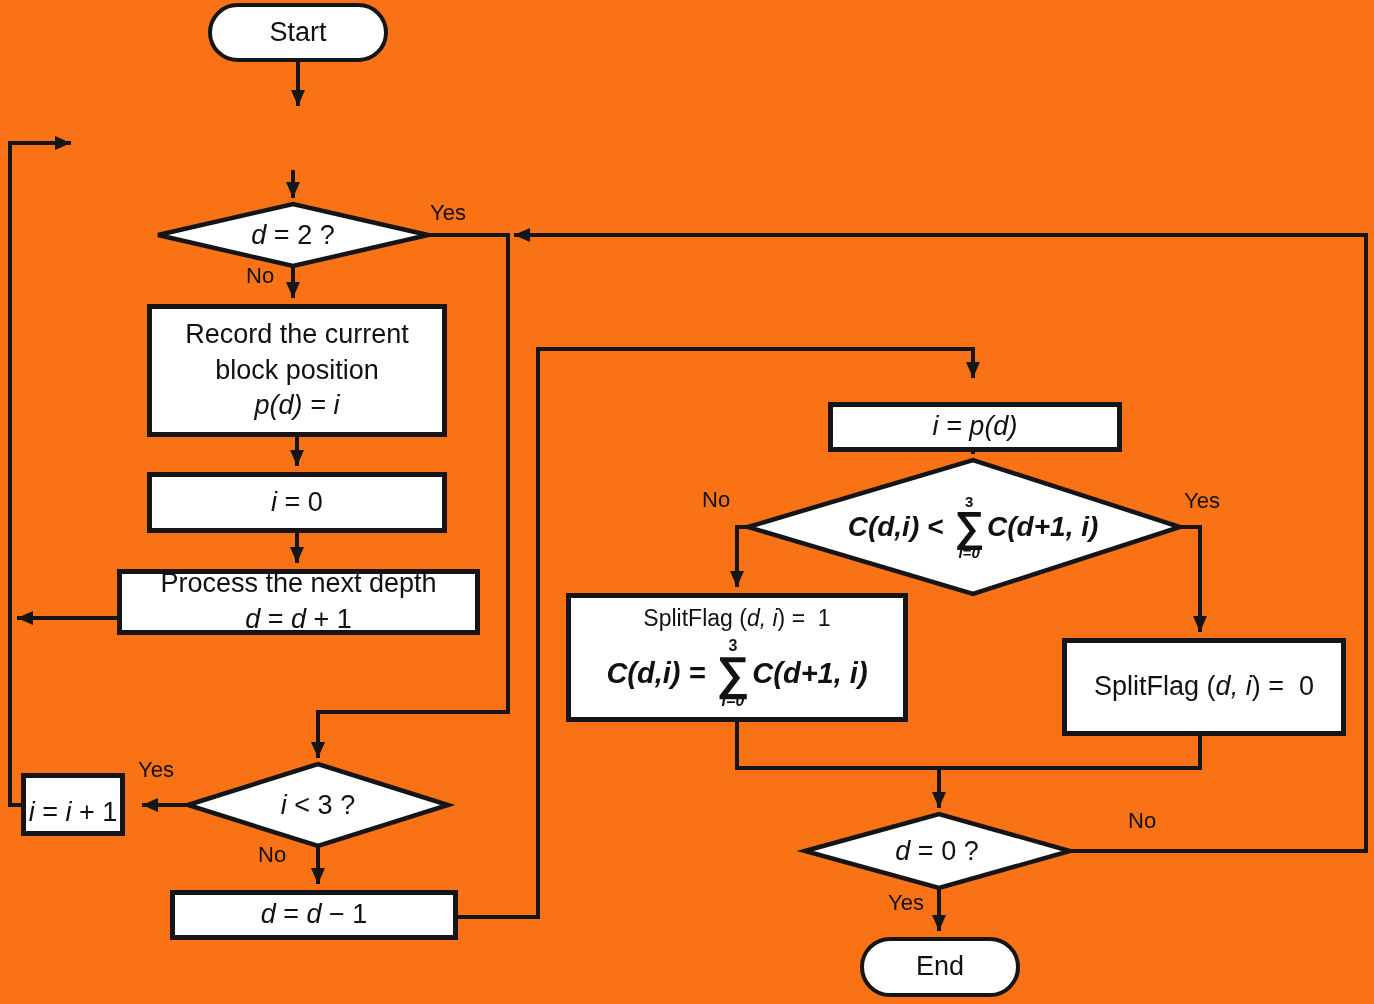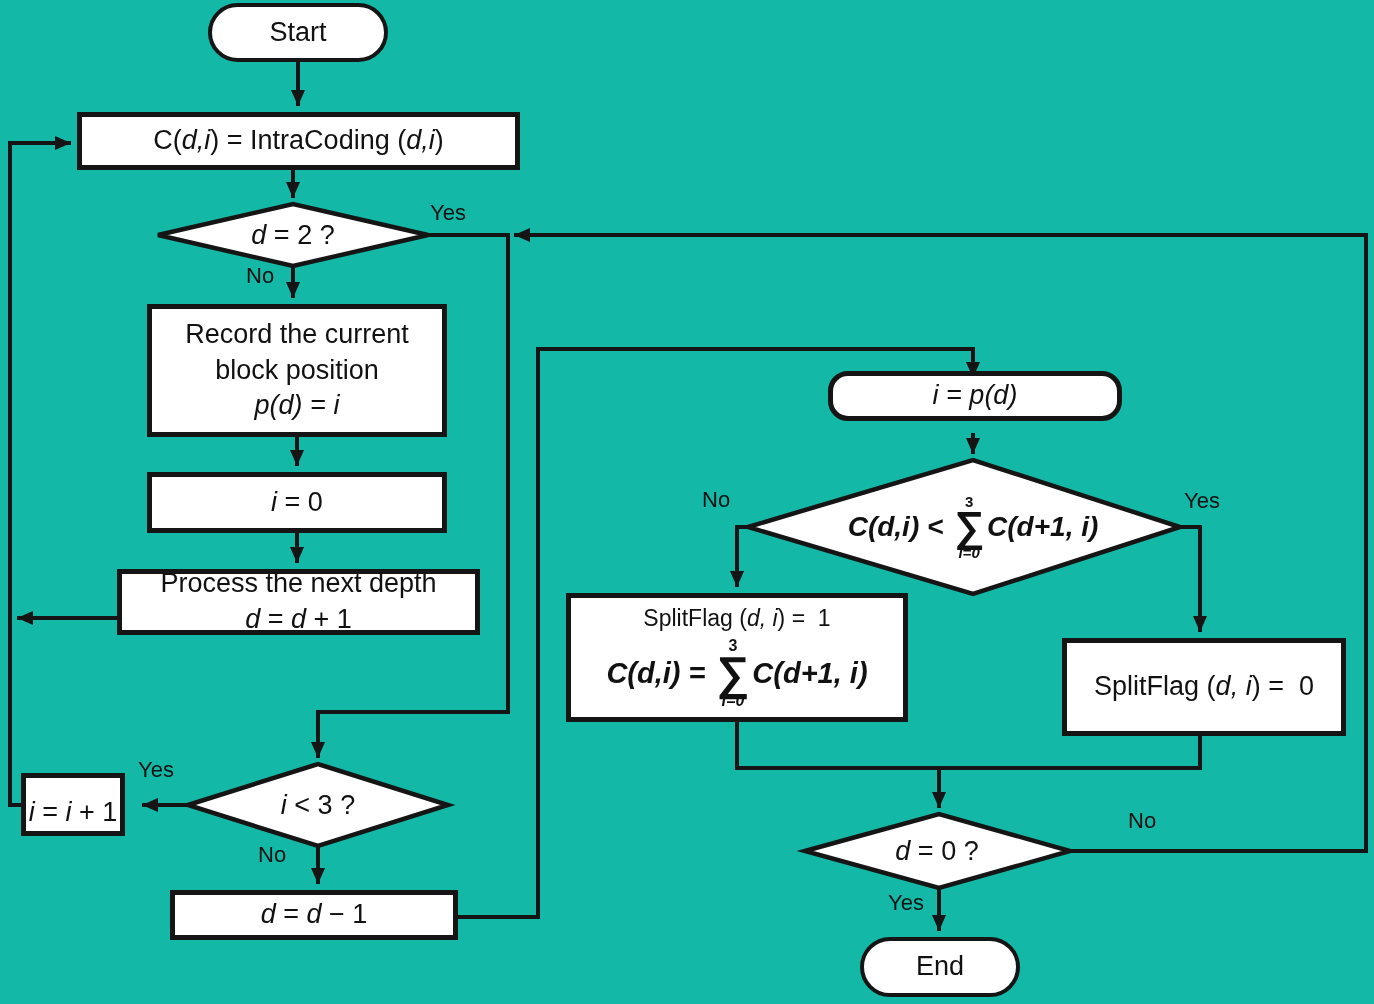--- a/index.html
+++ b/index.html
@@ -1,17 +1,17 @@
 <!DOCTYPE html>
 <html><head>
 <meta charset="utf-8">
 <style>
   html,body{margin:0;padding:0;background:#ffffff;}
   #stage{
-    position:relative;width:1374px;height:1004px;background:#14b8a6;overflow:hidden;
+    position:relative;width:1374px;height:1004px;background:#f97316;overflow:hidden;
     font-family:"Liberation Sans","DejaVu Sans",sans-serif;color:#111111;
   }
   #wires{position:absolute;left:0;top:0;width:1374px;height:1004px;z-index:1;}
   #wires polyline{fill:none;stroke:#151515;stroke-width:4;}
   #wires polygon.diamond{fill:#ffffff;stroke:#151515;stroke-width:4.5;}
   .box{
     position:absolute;background:#ffffff;border:5px solid #151515;box-sizing:border-box;
     display:flex;flex-direction:column;align-items:center;justify-content:center;
     text-align:center;font-size:27px;line-height:1.32;white-space:pre;z-index:2;
   }
@@ -67,23 +67,20 @@
     <polygon class="diamond" points="158,235 293,204 428,235 293,266"></polygon>
     <polygon class="diamond" points="188,805 318,764 448,805 318,846"></polygon>
     <polygon class="diamond" points="748,527 973,460 1180,527 973,594"></polygon>
     <polygon class="diamond" points="805,851 939,814 1070,851 939,888"></polygon>
   </svg>
 
   <div class="box terminator" style="left:208px;top:3px;width:180px;height:59px;">
     <span>Start</span>
   </div>
 
-  <div class="box" style="left:77px;top:112px;width:443px;height:58px;">
-    <span><span>C(</span><span class="seg-i">d,i</span><span>) = IntraCoding (</span><span class="seg-i">d,i</span><span>)</span></span>
-  </div>
 
   <div class="box" style="left:147px;top:304px;width:300px;height:133px;">
     <span><span>Record the current</span></span>
     <span><span>block position</span></span>
     <span><span class="seg-i">p(d) = i</span></span>
   </div>
 
   <div class="box" style="left:147px;top:472px;width:300px;height:61px;">
     <span><span class="seg-i">i</span><span> = 0</span></span>
   </div>
@@ -94,21 +91,21 @@
   </div>
 
   <div class="box" style="left:21px;top:773px;width:104px;height:63px;justify-content:flex-end;">
     <span><span class="seg-i">i</span><span> = </span><span class="seg-i">i</span><span> + 1</span></span>
   </div>
 
   <div class="box" style="left:170px;top:890px;width:288px;height:50px;">
     <span><span class="seg-i">d</span><span> = </span><span class="seg-i">d</span><span> − 1</span></span>
   </div>
 
-  <div class="box" style="left:828px;top:371px;width:294px;height:50px;border-radius:20px;">
+  <div class="box" style="left:828px;top:402px;width:294px;height:50px;">
     <span><span class="seg-i">i = p(d)</span></span>
   </div>
 
   <div class="box" style="left:566px;top:593px;width:342px;height:129px;">
     <span class="split1-line1"><span>SplitFlag (</span><span class="seg-i">d, i</span><span>) =  1</span></span>
     <span class="formula formula-lg">
       <span><span class="seg-bi">C(d,i) = </span></span>
       <span class="sigma-block">
         <span class="sig-top">3</span>
         <span class="sig">∑</span>

